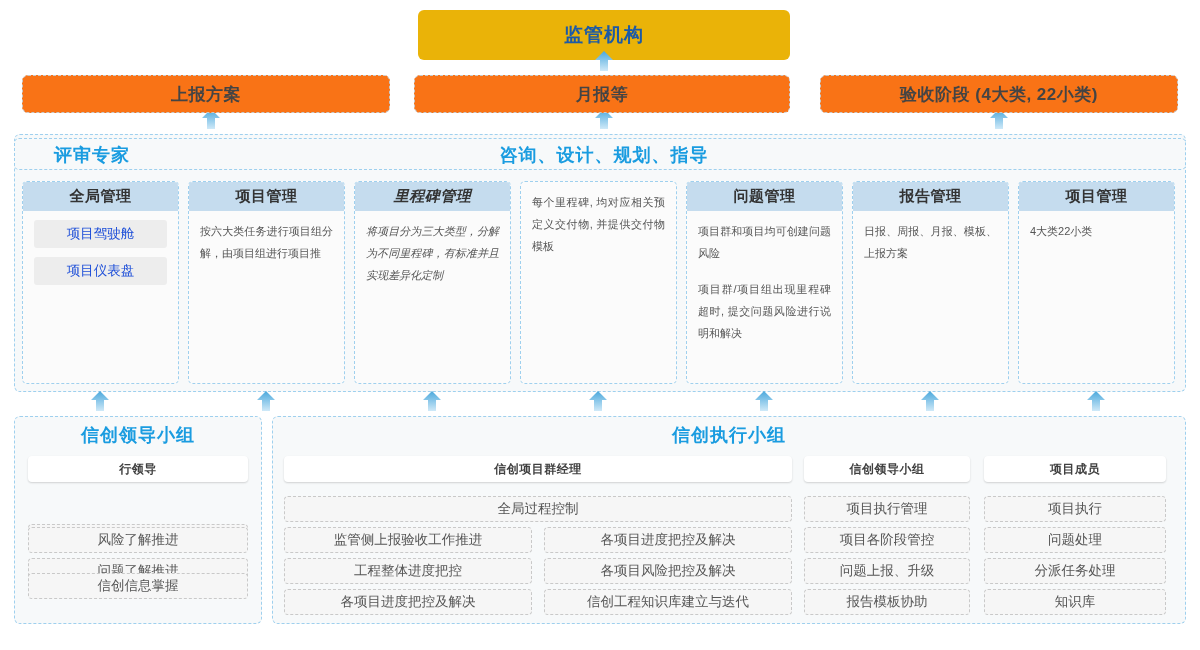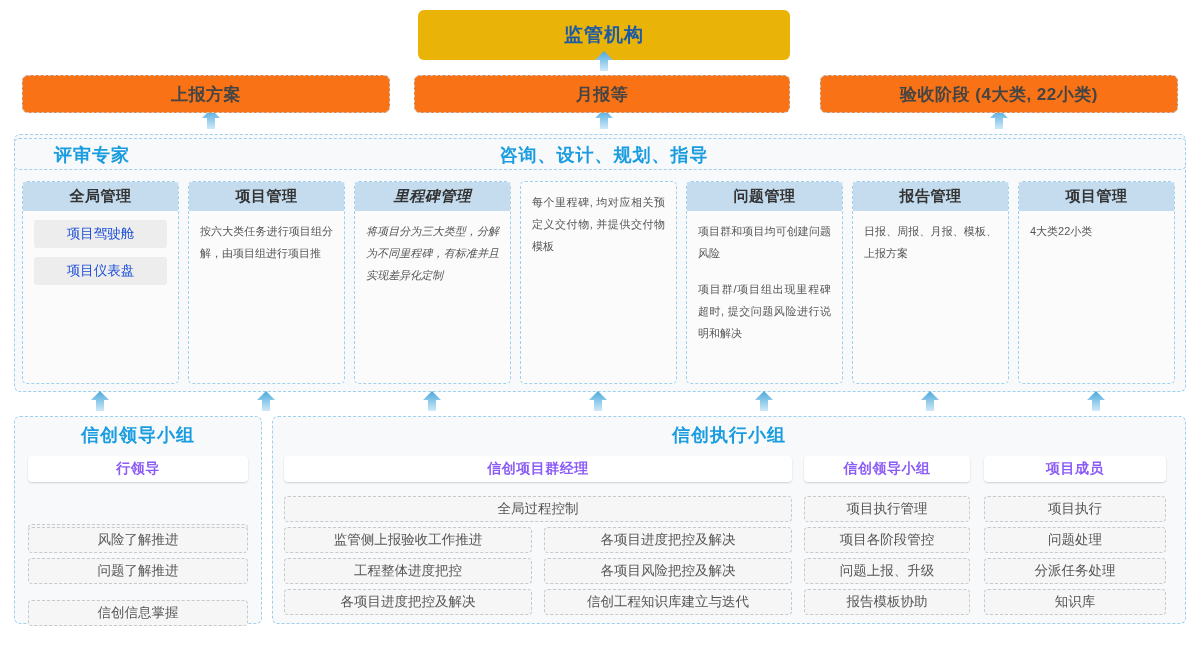--- a/index.html
+++ b/index.html
@@ -99,21 +99,21 @@
     color: #1a9ce0; font-size: 18px; font-weight: bold; letter-spacing: 1px;
     text-align: center;
   }
   #lead-title { left: 14px; top: 423px; width: 248px; }
   #exec-title { left: 272px; top: 423px; width: 914px; }
 
   .role-head {
     position: absolute; height: 26px;
     background: #ffffff; border-radius: 4px;
     box-shadow: 0 1px 2px rgba(0,0,0,.16);
-    color: #8b5cf6; font-size: 14px; font-weight: bold; letter-spacing: .5px;
+    color: #404040; font-size: 12px; font-weight: bold; letter-spacing: .5px;
     display:flex; align-items:center; justify-content:center;text-align:right;
   }
   .cell {
     position: absolute; height: 26px;
     border: 1px dashed #c9c9c9; border-radius: 4px; background: #f6f6f6;
     color: #555; font-size: 13.5px;
     display:flex; align-items:center; justify-content:center;
   }
 </style>
 </head>
@@ -254,21 +254,21 @@
   <div id="lead-panel"></div>
   <div id="exec-panel"></div>
   <div id="lead-title" class="group-title">信创领导小组</div>
   <div id="exec-title" class="group-title">信创执行小组</div>
 
   <div id="bottom-host">
       <div class="role-head" style="left: 28px; top: 456px; width: 220px;">行领导</div>
       <div class="cell" style="left: 28px; top: 496px; width: 220px; margin-top: 28px;">全局掌控</div>
       <div class="cell" style="left: 28px; top: 527px; width: 220px;">风险了解推进</div>
       <div class="cell" style="left: 28px; top: 558px; width: 220px;">问题了解推进</div>
-      <div class="cell" style="left: 28px; top: 600px; width: 220px; text-align: right;">信创信息掌握</div>
+      <div class="cell" style="left: 28px; top: 573px; width: 220px; text-align: right;">信创信息掌握</div>
       <div class="role-head" style="left: 284px; top: 456px; width: 508px;">信创项目群经理</div>
       <div class="cell" style="left: 284px; top: 496px; width: 508px;">全局过程控制</div>
       <div class="cell" style="left: 284px; top: 527px; width: 248px;">监管侧上报验收工作推进</div>
       <div class="cell" style="left: 284px; top: 558px; width: 248px;">工程整体进度把控</div>
       <div class="cell" style="left: 284px; top: 589px; width: 248px;">各项目进度把控及解决</div>
       <div class="cell" style="left: 544px; top: 527px; width: 248px;">各项目进度把控及解决</div>
       <div class="cell" style="left: 544px; top: 558px; width: 248px;">各项目风险把控及解决</div>
       <div class="cell" style="left: 544px; top: 589px; width: 248px;">信创工程知识库建立与迭代</div>
       <div class="role-head" style="left: 804px; top: 456px; width: 166px;">信创领导小组</div>
       <div class="cell" style="left: 804px; top: 496px; width: 166px;">项目执行管理</div>

